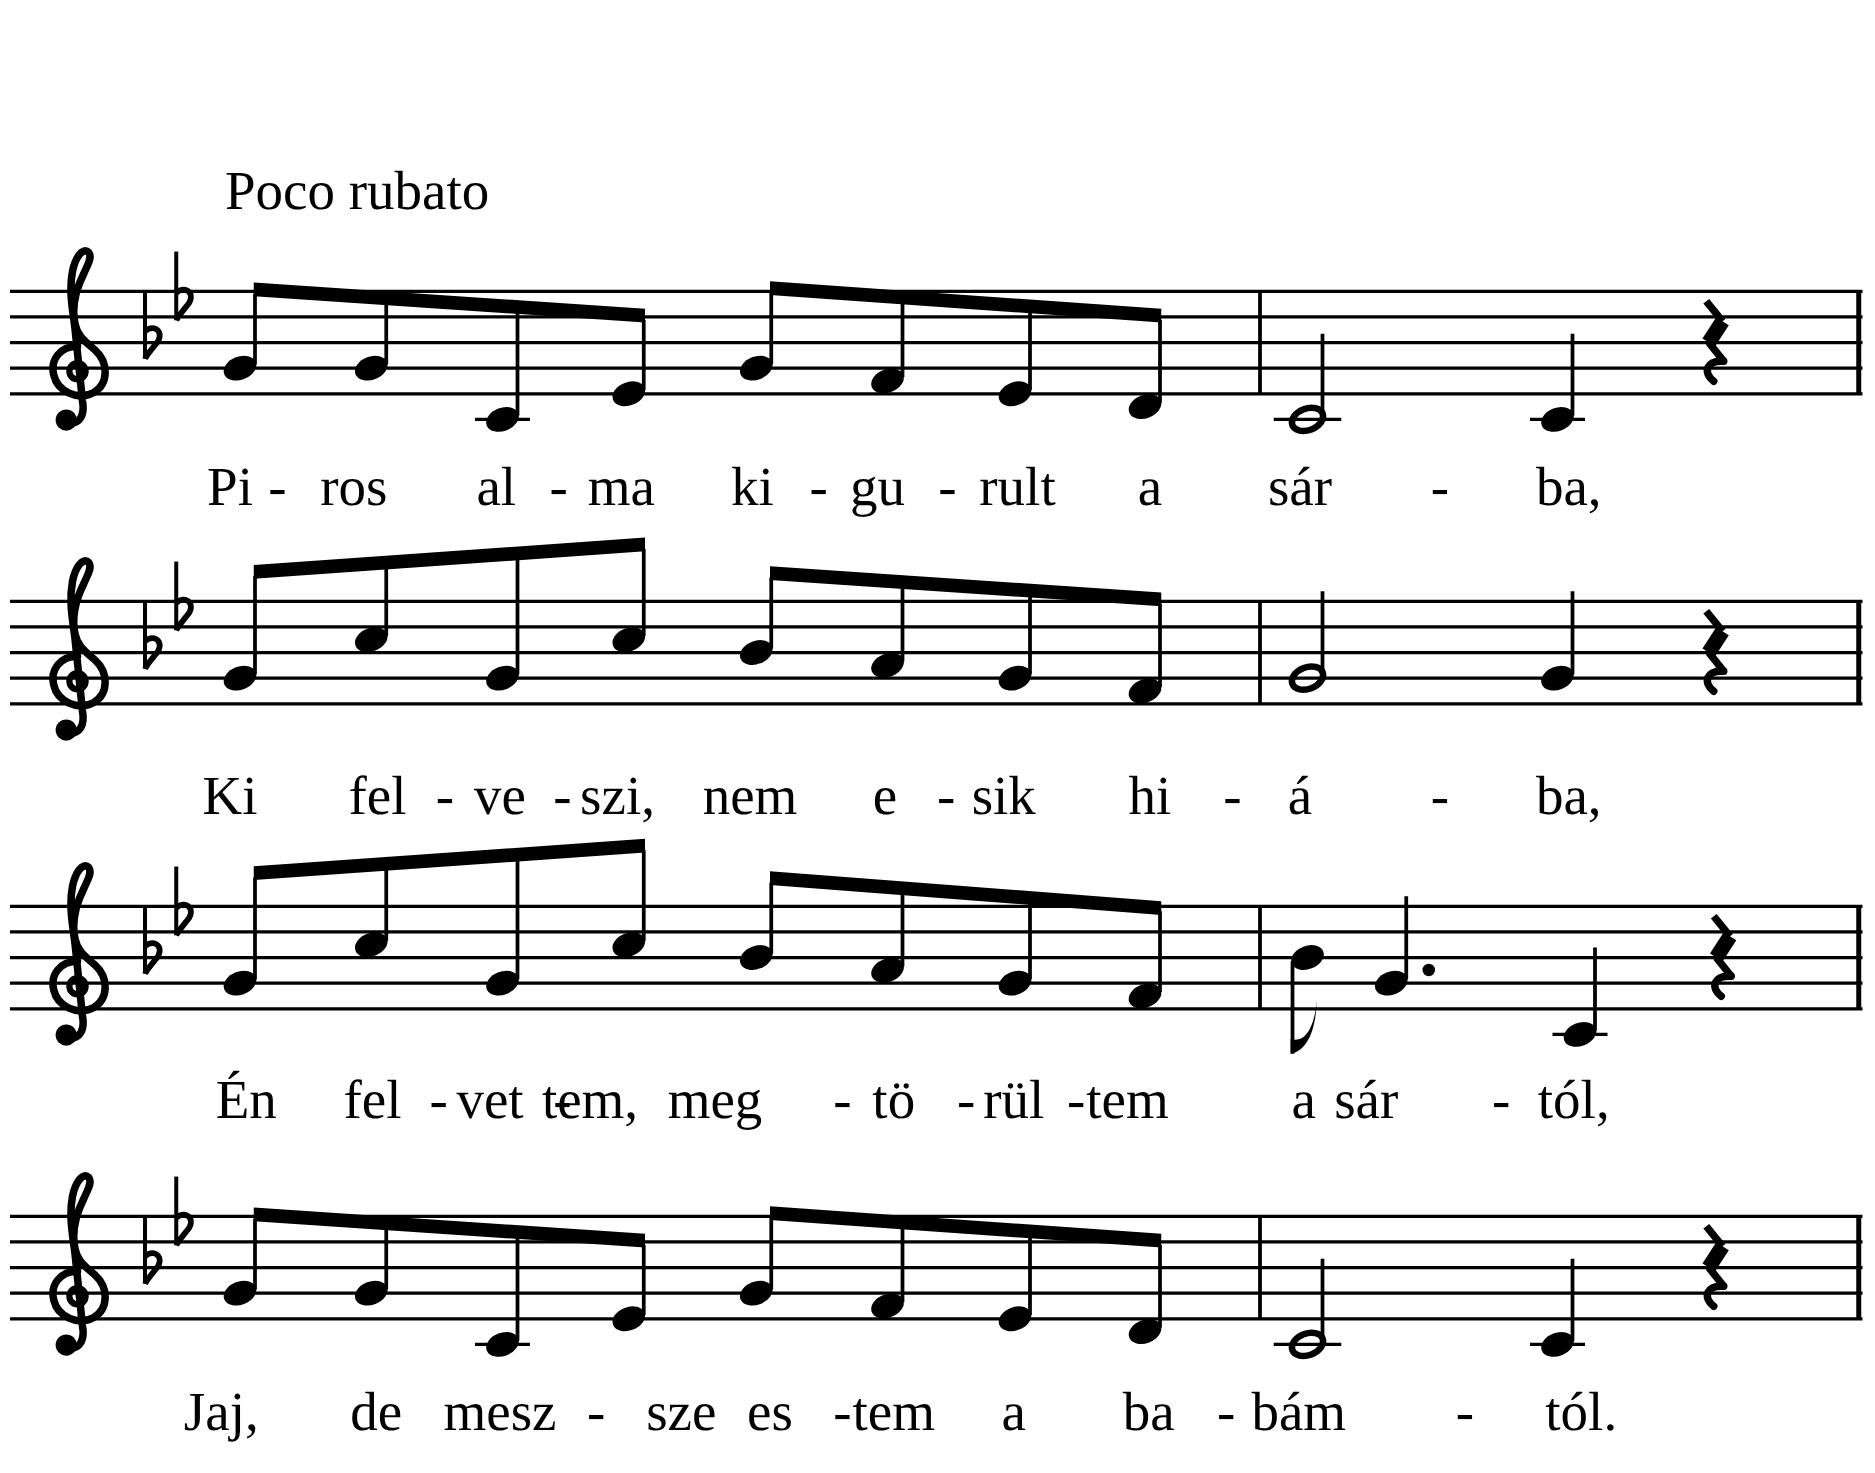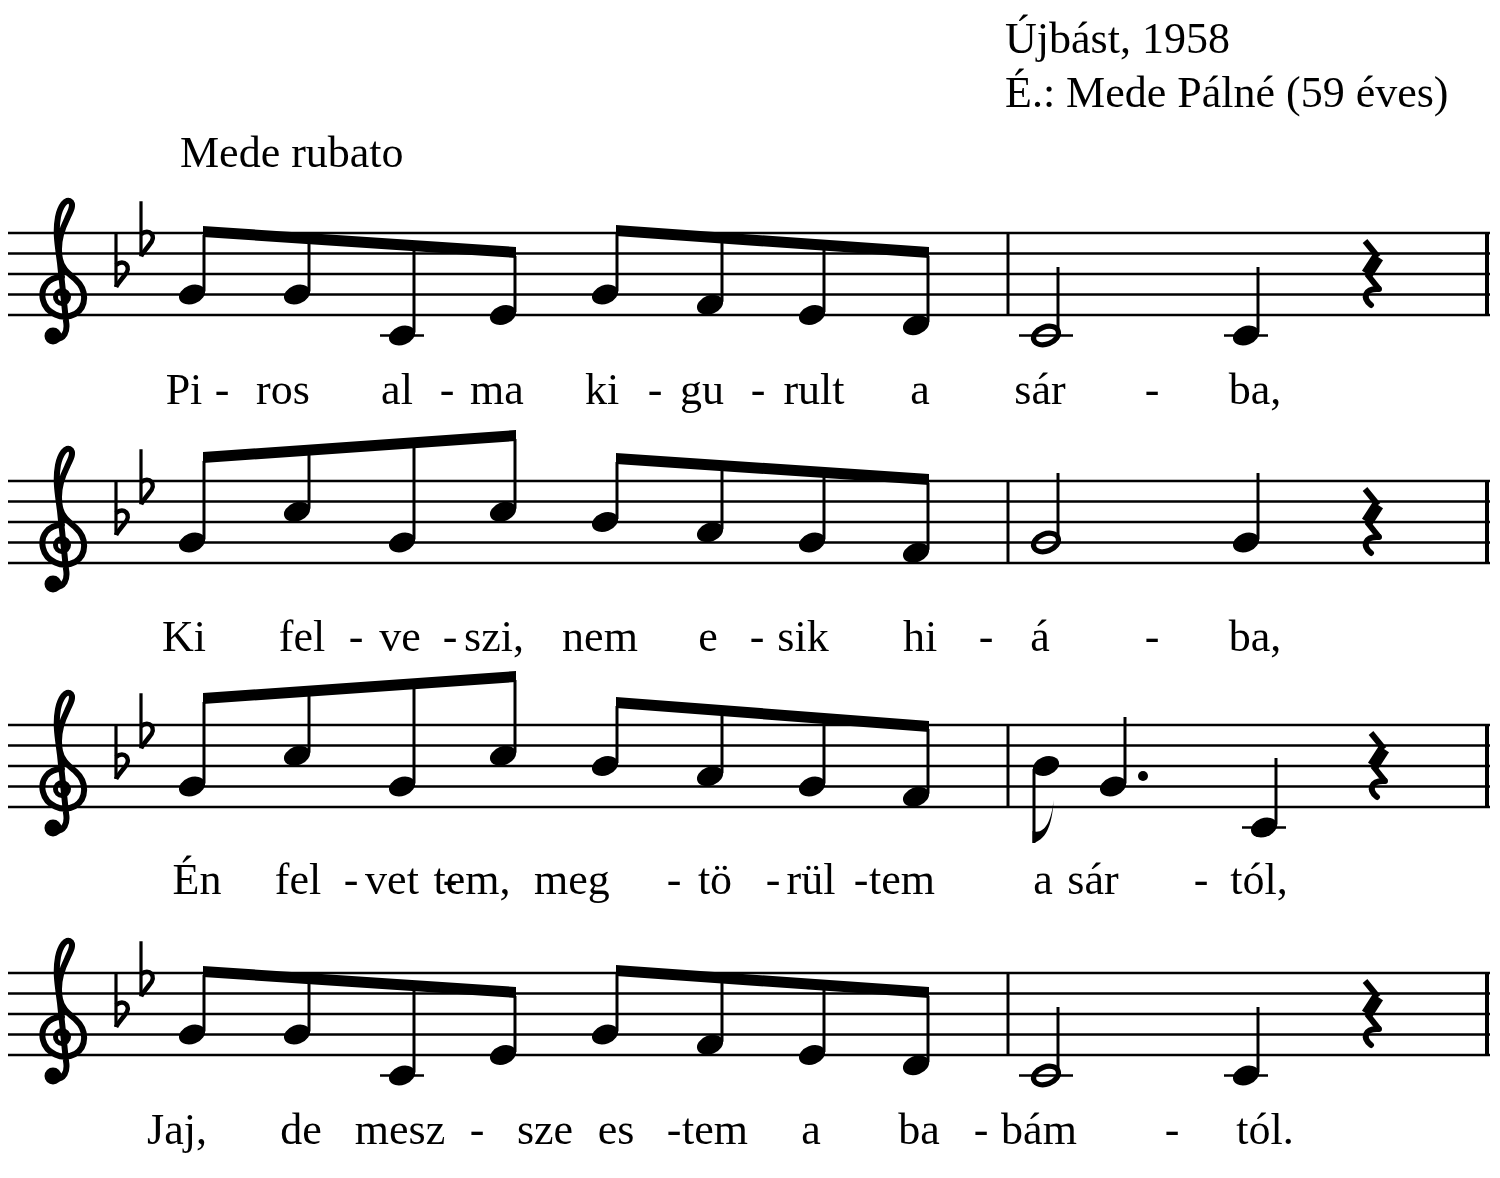--- a/index.html
+++ b/index.html
@@ -228,23 +228,21 @@
       <g>
         <line x1="1224" y1="102.5" x2="1268" y2="102.5" stroke="#000" stroke-width="2.6"></line>
         <use href="#nh" x="1246" y="102.5"></use>
           <line x1="1258" y1="99.5" x2="1258" y2="34" stroke="#000" stroke-width="3"></line>
       </g>
       <use href="#qrest" x="1362" y="8"></use>
       <line x1="1487" y1="0" x2="1487" y2="82" stroke="#000" stroke-width="4"></line>
     </g>
   </svg>
 
-  <div class="txt tempo">Mede rubato</div>
-  <div class="txt hdr0">Újbást, 1958</div>
-  <div class="txt hdr1">É.: Mede Pálné (59 éves)</div>
+  <div class="txt tempo">Poco rubato</div>
 
   <div>
     <span class="syl l1" style="left:184px">Pi</span>
     <span class="syl l1" style="left:222px">-</span>
     <span class="syl l1" style="left:283px">ros</span>
     <span class="syl l1" style="left:397px">al</span>
     <span class="syl l1" style="left:447px">-</span>
     <span class="syl l1" style="left:497px">ma</span>
     <span class="syl l1" style="left:602px">ki</span>
     <span class="syl l1" style="left:655px">-</span>

